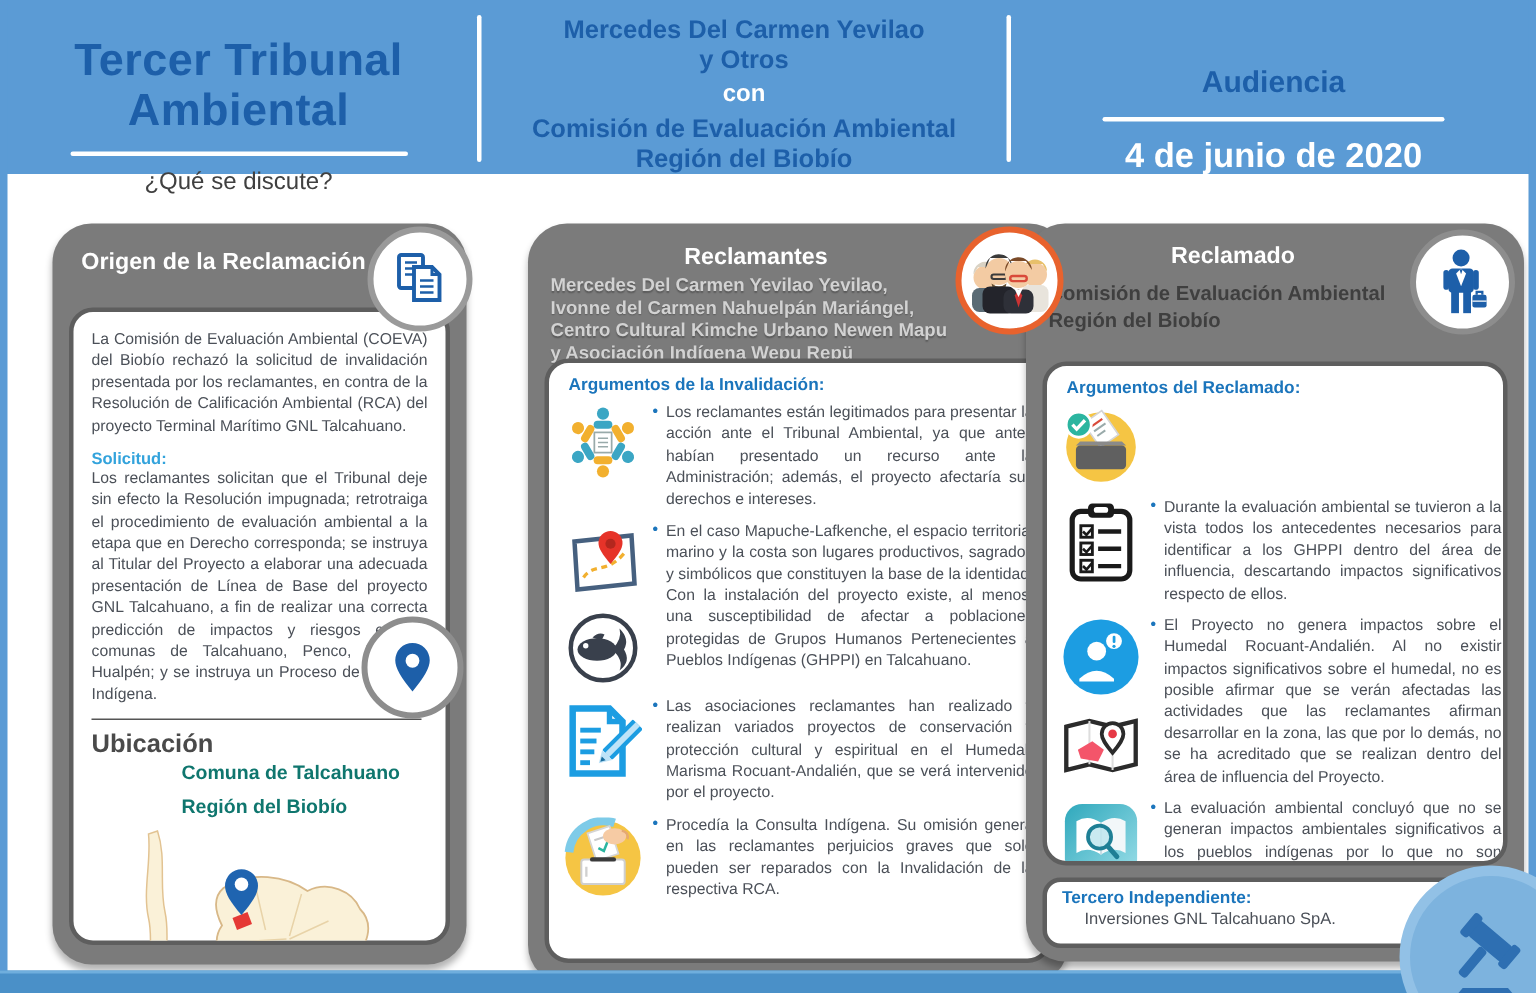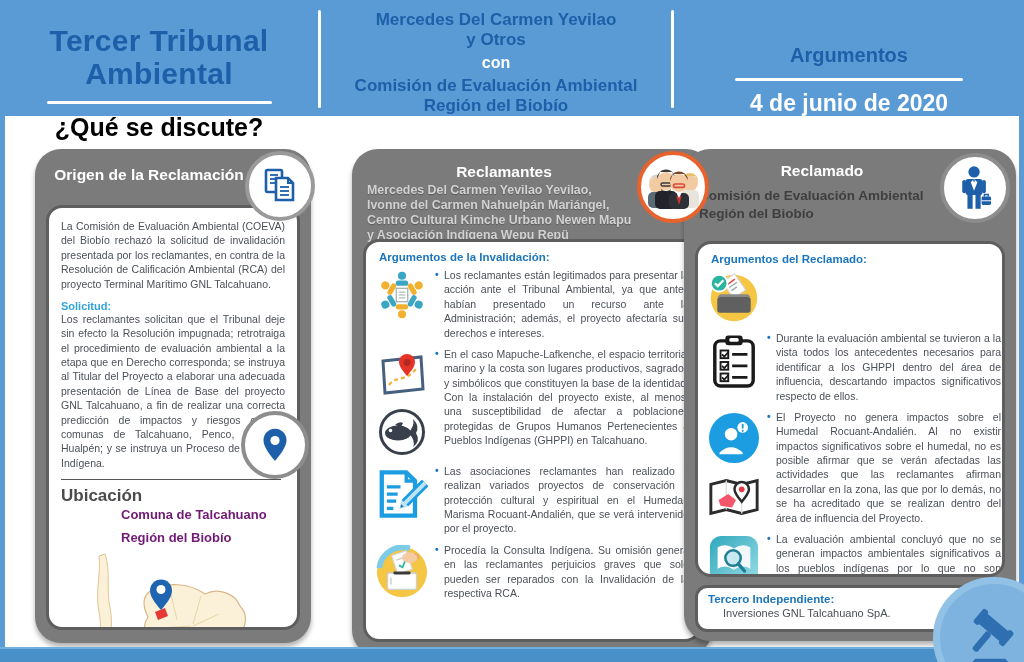--- a/index.html
+++ b/index.html
@@ -7,21 +7,21 @@
   #page{position:relative;width:1024px;height:662px;background:#fff;overflow:hidden;}
 
   
   .header{position:absolute;left:0;top:0;width:1024px;height:116px;background:#5B9BD5;display:flex;}
   .hdiv{width:3px;background:#fff;margin:10px 0 8px 0;border-radius:2px;}
   .hcol{text-align:center;box-sizing:border-box;}
   .hcol1{width:318px;padding-top:24px;}
   .hcol1 .title{font-size:30px;font-weight:bold;color:#1D5FA9;line-height:1.1;letter-spacing:.3px;}
   .hline{height:3px;background:#fff;border-radius:2px;}
   .hcol1 .hline{width:225px;margin:11px auto 9px;}
-  .hcol1 .subtitle{font-size:25px;font-weight:bold;color:#000000;}
+  .hcol1 .subtitle{font-size:16px;font-weight:normal;color:#404040;}
   .hcol2{width:350px;padding-top:10px;}
   .hcol2 .party{font-size:17px;font-weight:bold;color:#1D5FA9;line-height:1.18;}
   .hcol2 .con{font-size:16px;font-weight:bold;color:#fff;margin:4px 0;}
   .hcol2 .hline{width:305px;margin:8px auto 9px;}
   .hcol2 .rol{font-size:19px;font-weight:bold;color:#fff;letter-spacing:.5px;}
   .hcol3{flex:1;padding-top:44px;}
   .hcol3 .aud{font-size:20px;font-weight:bold;color:#1D5FA9;}
   .hcol3 .hline{width:228px;margin:11px auto 9px;}
   .hcol3 .date{font-size:23px;font-weight:bold;color:#fff;}
   .hcol3 .time{font-size:13px;font-weight:bold;color:#fff;margin-top:3px;}
@@ -40,21 +40,21 @@
   .blue-label{color:#1B75BC;font-weight:bold;font-size:11.5px;}
 
   
   .card-origin{left:35px;top:149px;width:276px;height:494px;}
   .card-origin .card-title{padding:17px 66px 0 18px;}
   .origin-badge{top:2px;right:-4px;width:62px;height:62px;border:4px solid #9A9A9A;}
   .origin-panel{left:11px;right:11px;top:56px;bottom:13px;padding:11px 12px 6px;}
   .solicitud{color:#33A3DC;font-weight:bold;font-size:11px;margin-top:9px;}
   .origin-divider{border:none;border-top:1.5px solid #555;margin:9px 0 6px;width:98%;}
   .ubicacion{font-size:17px;font-weight:bold;color:#4A4A4A;margin-top:2px;}
-  .comuna{margin-left:60px;margin-top:-2px;font-size:13px;font-weight:bold;color:#701a75;line-height:1.75;}
+  .comuna{margin-left:60px;margin-top:-2px;font-size:13px;font-weight:bold;color:#0f766e;line-height:1.75;}
   .pin-badge{top:262px;right:2px;width:60px;height:60px;border:4px solid #8D8D8D;}
   .map-wrap{position:relative;margin-top:0;}
 
   
   .card-claimants{left:352px;top:149px;width:360px;height:507px;}
   .card-claimants .card-title{padding:14px 70px 0 14px;}
   .names{padding:2px 74px 0 15px;font-size:12.4px;font-weight:bold;color:#D2D2D2;line-height:1.22;text-shadow:0 1px 1px rgba(0,0,0,.28);}
   .claimants-badge{top:2px;right:3px;width:64px;height:64px;border:4px solid #E8622D;overflow:hidden;}
   .claimants-panel{left:11px;right:11px;top:90px;bottom:14px;padding:9px 9px 4px 9px;}
   .arg-label{margin:0 0 5px 4px;}
@@ -95,21 +95,21 @@
       <div class="con">con</div>
       <div class="party">
         <div>Comisión de Evaluación Ambiental</div>
         <div>Región del Biobío</div>
       </div>
       <div class="hline"></div>
       <div class="rol">ROL R-6-2020</div>
     </div>
     <div class="hdiv"></div>
     <div class="hcol hcol3">
-      <div class="aud">Argumentos</div>
+      <div class="aud">Audiencia</div>
       <div class="hline"></div>
       <div class="date">4 de junio de 2020</div>
       <div class="time">09:30 hrs</div>
     </div>
   </div>
 
   <div class="edge left"></div>
   <div class="edge right"></div>
 
   <div class="card card-origin">

